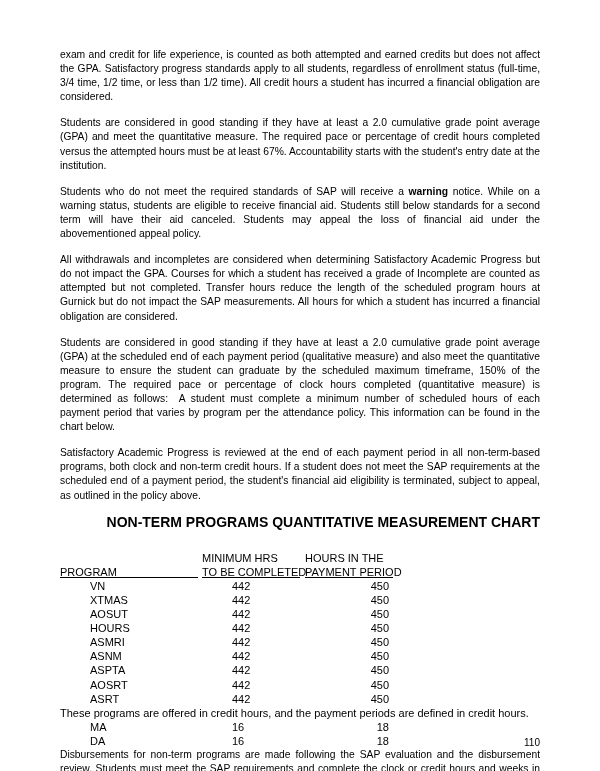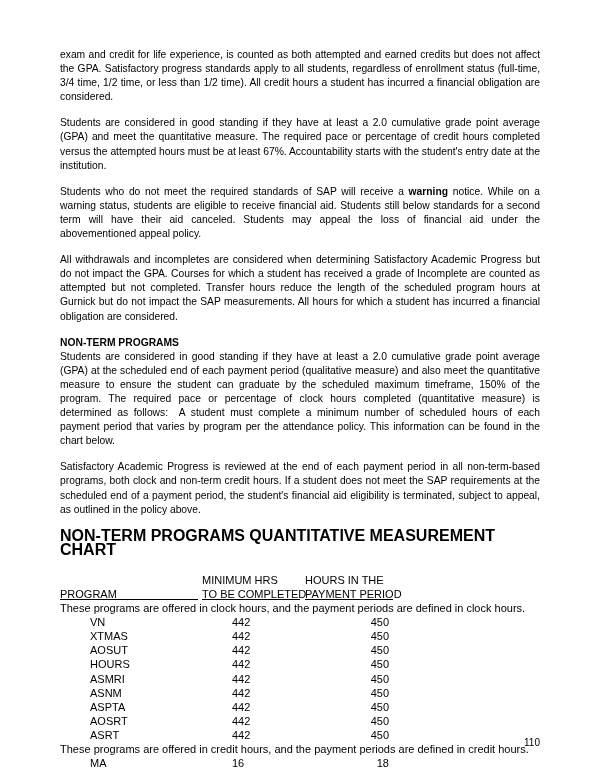--- a/index.html
+++ b/index.html
@@ -49,25 +49,25 @@
     font-size: 10.3px;
     line-height: 14.1px;
     font-weight: bold;
   }
 
   b, .bold {
     font-weight: bold;
   }
 
   .chart-title {
-    margin: 6px 0 16px 0;
-    font-size: 16px;
+    margin: 6px 0 22px 0;
+    font-size: 14px;
     line-height: 14.1px;
     font-weight: bold;
-    text-align: left;
+    text-align: right;
   }
 
   
   .table-block {
     font-size: 11px;
     line-height: 14.1px;
     position: relative;
   }
 
   .thead-line {
@@ -166,21 +166,20 @@
   <div class="content">
 
     <p class="para">exam and credit for life experience, is counted as both attempted and earned credits but does not affect the GPA. Satisfactory progress standards apply to all students, regardless of enrollment status (full-time, 3/4 time, 1/2 time, or less than 1/2 time). All credit hours a student has incurred a financial obligation are considered.</p>
 
     <p class="para">Students are considered in good standing if they have at least a 2.0 cumulative grade point average (GPA) and meet the quantitative measure. The required pace or percentage of credit hours completed versus the attempted hours must be at least 67%. Accountability starts with the student's entry date at the institution.</p>
 
     <p class="para"><span>Students who do not meet the required standards of SAP will receive a </span><b>warning</b><span> notice. While on a warning status, students are eligible to receive financial aid. Students still below standards for a second term will have their aid canceled. Students may appeal the loss of financial aid under the abovementioned appeal policy.</span></p>
 
     <p class="para">All withdrawals and incompletes are considered when determining Satisfactory Academic Progress but do not impact the GPA. Courses for which a student has received a grade of Incomplete are counted as attempted but not completed. Transfer hours reduce the length of the scheduled program hours at Gurnick but do not impact the SAP measurements. All hours for which a student has incurred a financial obligation are considered.</p>
 
-    <div class="section-heading">NON-TERM PROGRAMS</div>
 
     <p class="para">Students are considered in good standing if they have at least a 2.0 cumulative grade point average (GPA) at the scheduled end of each payment period (qualitative measure) and also meet the quantitative measure to ensure the student can graduate by the scheduled maximum timeframe, 150% of the program. The required pace or percentage of clock hours completed (quantitative measure) is determined as follows:  A student must complete a minimum number of scheduled hours of each payment period that varies by program per the attendance policy. This information can be found in the chart below.</p>
 
     <p class="para">Satisfactory Academic Progress is reviewed at the end of each payment period in all non-term-based programs, both clock and non-term credit hours. If a student does not meet the SAP requirements at the scheduled end of a payment period, the student's financial aid eligibility is terminated, subject to appeal, as outlined in the policy above.</p>
 
     <div class="chart-title">NON-TERM PROGRAMS QUANTITATIVE MEASUREMENT CHART</div>
 
     <div class="table-block">
 
       <div class="thead-line">
@@ -190,21 +189,20 @@
 
       <div class="thead-line">
         <span class="ul-prog"></span>
         <span class="ul-min"></span>
         <span class="ul-hrs"></span>
         <span class="col-prog">PROGRAM</span>
         <span class="col-min">TO BE COMPLETED</span>
         <span class="col-hrs">PAYMENT PERIOD</span>
       </div>
 
-      <div class="note-row">These programs are offered in clock hours, and the payment periods are defined in clock hours.</div>
 
       <div class="data-row">
         <span class="c-prog">VN</span>
         <span class="c-min">442</span>
         <span class="c-hrs">450</span>
       </div>
       <div class="data-row">
         <span class="c-prog">XTMAS</span>
         <span class="c-min">442</span>
         <span class="c-hrs">450</span>

